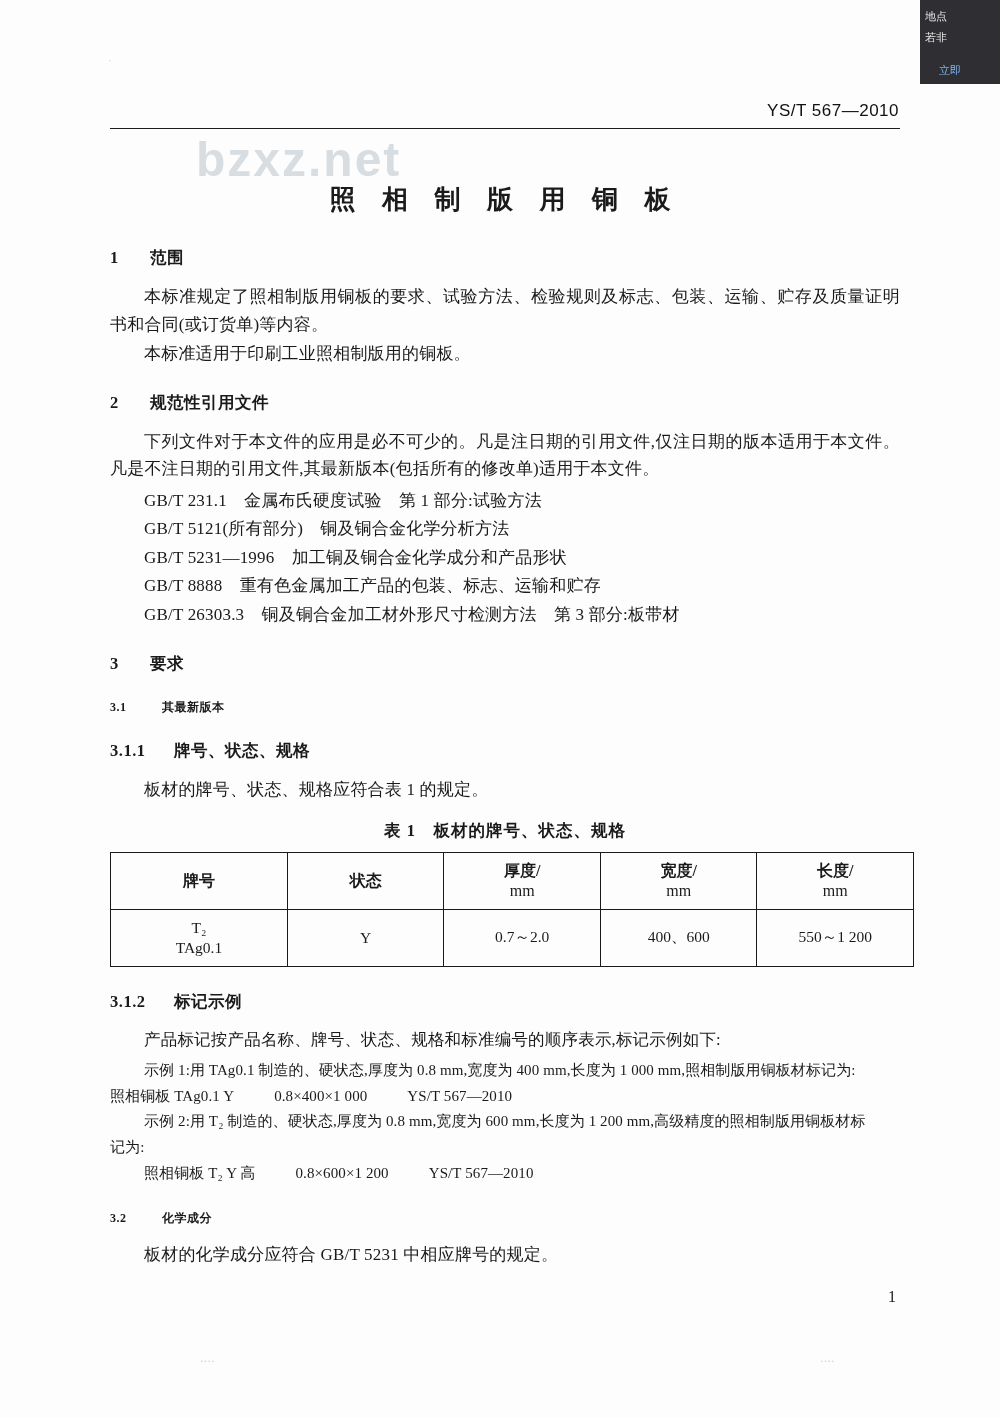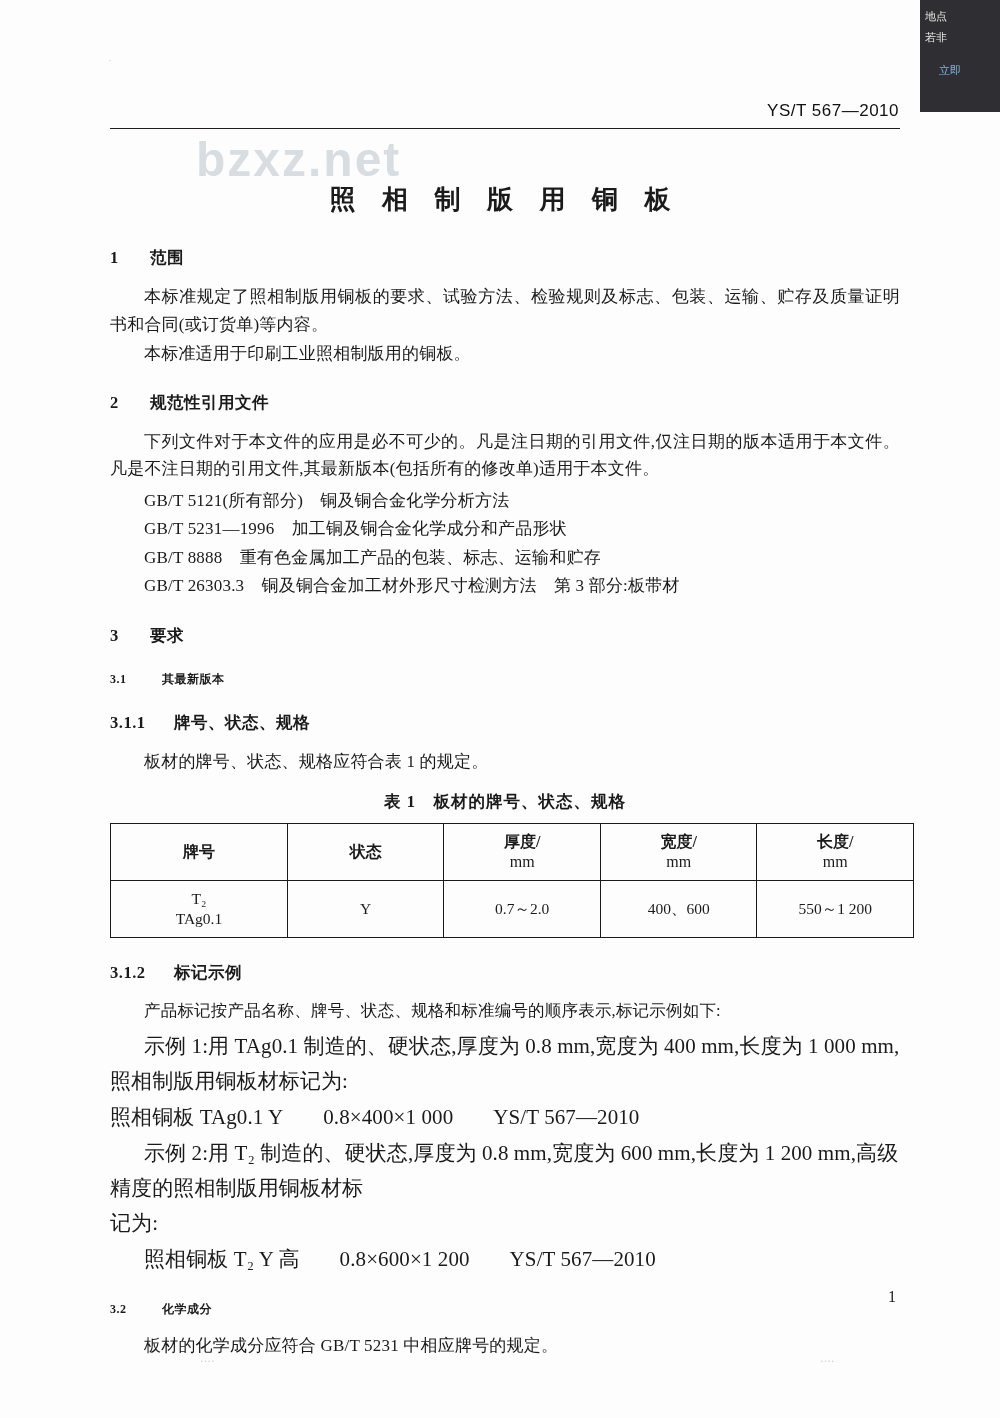--- a/index.html
+++ b/index.html
@@ -154,21 +154,21 @@
   }
   table.spec tbody td .l1 { display: block; line-height: 1.3; }
   table.spec tbody td .l2 { display: block; line-height: 1.3; }
   .sub { font-size: 0.75em; vertical-align: sub; }
 
   .example-block {
     margin-top: 4px;
   }
   .example-block p {
     margin: 0 0 1px 0;
-    font-size: 21px;
+    font-size: 15px;
     line-height: 1.66;
     text-indent: 34px;
     letter-spacing: 0.1px;
   }
   .example-block p.cont { text-indent: 0; }
   .example-block p.mark {
     text-indent: 34px;
   }
   .gap-wide { display: inline-block; width: 40px; }
 
@@ -180,21 +180,21 @@
     font-family: "Liberation Serif", serif;
     z-index: 4;
   }
 
   
   .float-widget {
     position: absolute;
     right: 0;
     top: 0;
     width: 80px;
-    height: 112px;
+    height: 84px;
     background: #2f2f33;
     color: #e8e8e8;
     font-family: "Liberation Sans", sans-serif;
     font-size: 11px;
     z-index: 20;
     box-sizing: border-box;
     padding: 6px 5px;
     line-height: 1.9;
   }
   .float-widget .fw-link {
@@ -236,20 +236,21 @@
       <span class="num">1</span><span>范围</span>
     </div>
     <p class="para">本标准规定了照相制版用铜板的要求、试验方法、检验规则及标志、包装、运输、贮存及质量证明书和合同(或订货单)等内容。</p>
     <p class="para">本标准适用于印刷工业照相制版用的铜板。</p>
 
     <div class="sec-h">
       <span class="num">2</span><span>规范性引用文件</span>
     </div>
     <p class="para">下列文件对于本文件的应用是必不可少的。凡是注日期的引用文件,仅注日期的版本适用于本文件。凡是不注日期的引用文件,其最新版本(包括所有的修改单)适用于本文件。</p>
     <ul class="ref-list">
+      <li>GB/T 231.1　金属布氏硬度试验　第 1 部分:试验方法</li>
       <li>GB/T 5121(所有部分)　铜及铜合金化学分析方法</li>
       <li>GB/T 5231—1996　加工铜及铜合金化学成分和产品形状</li>
       <li>GB/T 8888　重有色金属加工产品的包装、标志、运输和贮存</li>
       <li>GB/T 26303.3　铜及铜合金加工材外形尺寸检测方法　第 3 部分:板带材</li>
     </ul>
 
     <div class="sec-h">
       <span class="num">3</span><span>要求</span>
     </div>
 

